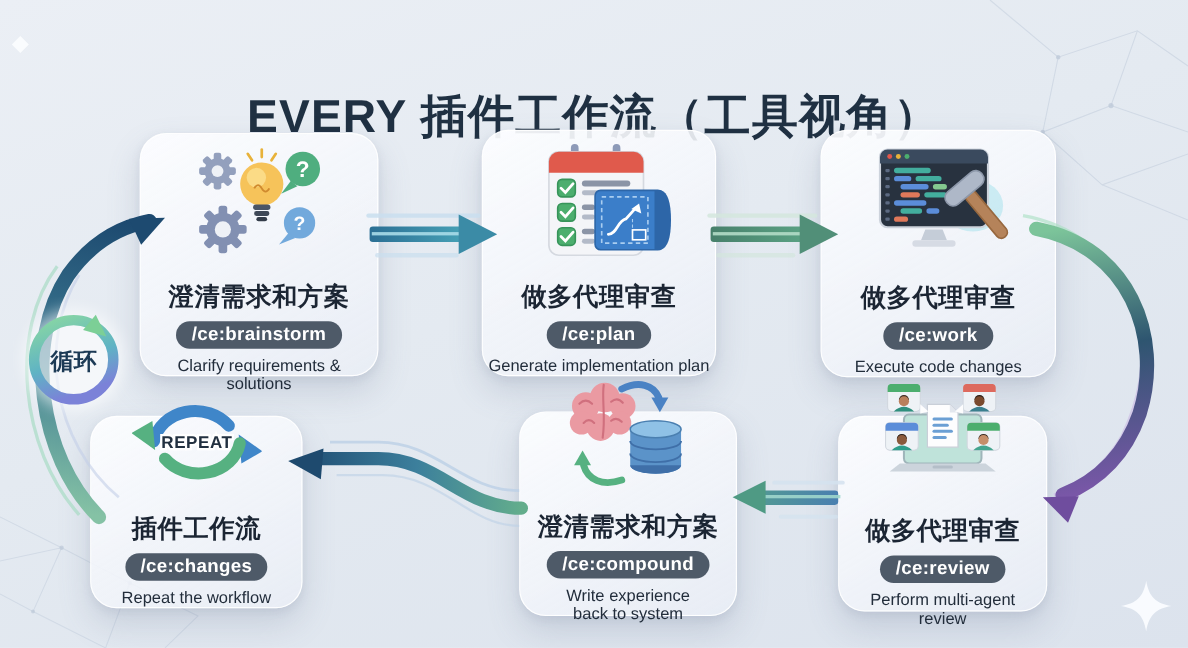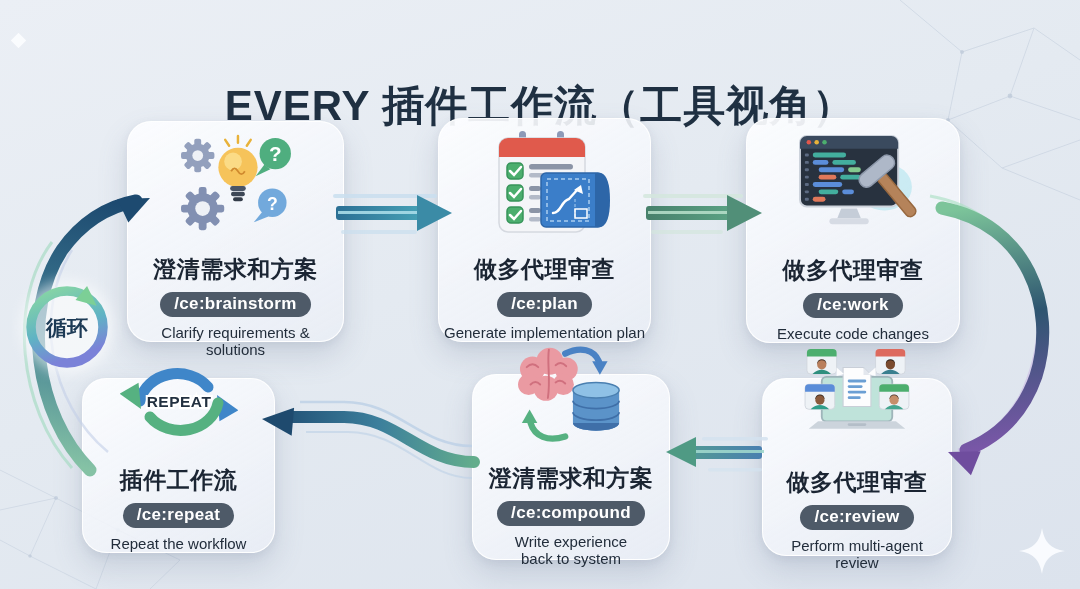--- a/index.html
+++ b/index.html
@@ -302,21 +302,21 @@
             <polygon points="0,0 -24,-11 -24,11" fill="#3f86c9" transform="rotate(180)"></polygon>
           </g>
         <path d="M 98 54 A 38 33 0 0 1 30 68" stroke="#56b181" stroke-width="11" fill="none" stroke-linecap="round"></path>
         <g transform="translate(21,60) rotate(-120)">
             <polygon points="0,0 -24,-11 -24,11" fill="#56b181" transform="rotate(180)"></polygon>
           </g>
         <text x="59" y="58" font-size="15.5" font-weight="bold" fill="#223040" text-anchor="middle" stroke="#ffffff" stroke-width="4" paint-order="stroke" letter-spacing="0.5">REPEAT</text>
       </svg>
     </div>
     <div class="card-title">插件工作流</div>
-    <div class="badge">/ce:repeat</div>
+    <div class="badge">/ce:changes</div>
     <div class="subtitle">Repeat the workflow</div>
   </div>
 
   <svg class="arrows" width="1080" height="589" viewBox="0 0 1080 589">
     <defs>
       <linearGradient id="gradA" x1="0" y1="0" x2="1" y2="0">
         <stop offset="0" stop-color="#2b6f94"></stop>
           <stop offset="1" stop-color="#46a0b5"></stop>
       </linearGradient>
       <linearGradient id="gradB" x1="0" y1="0" x2="1" y2="0">

